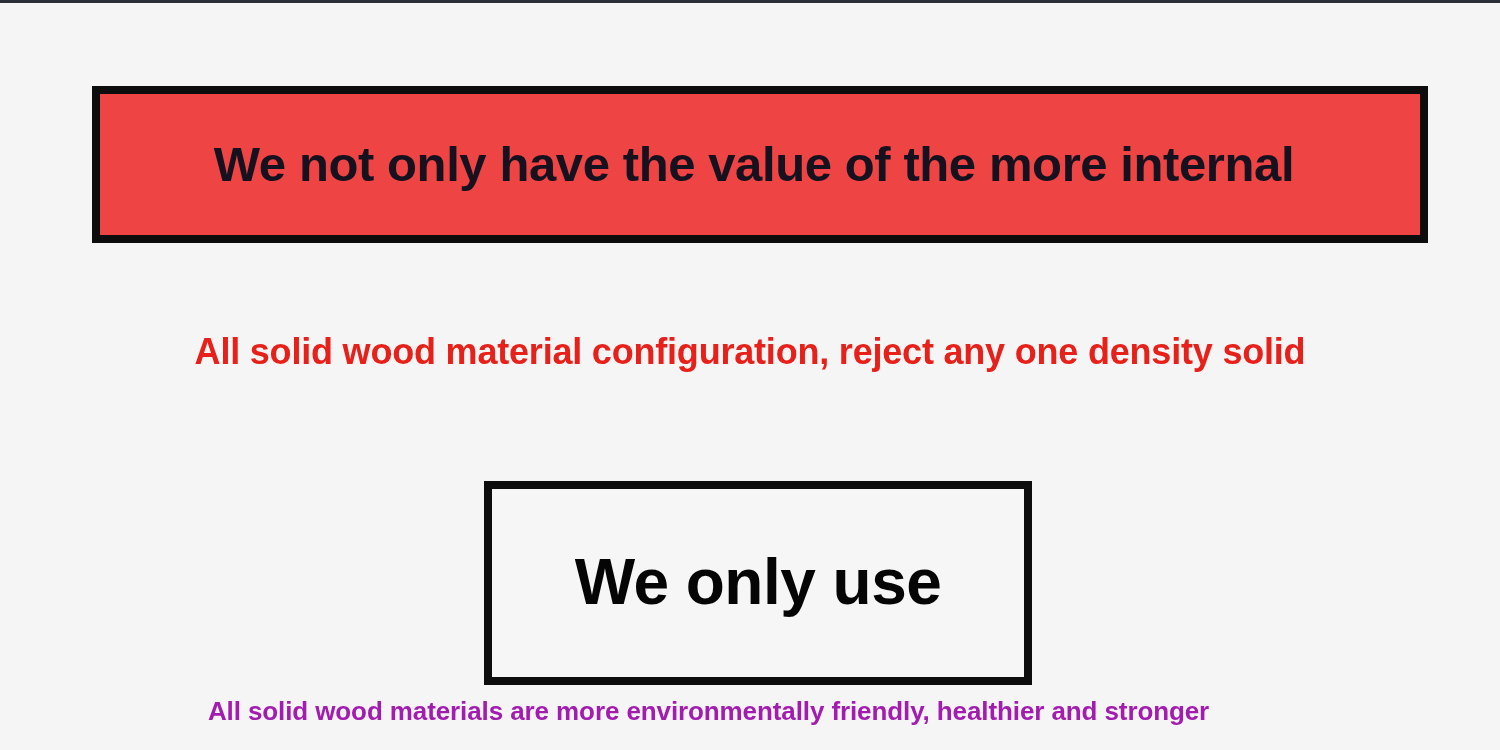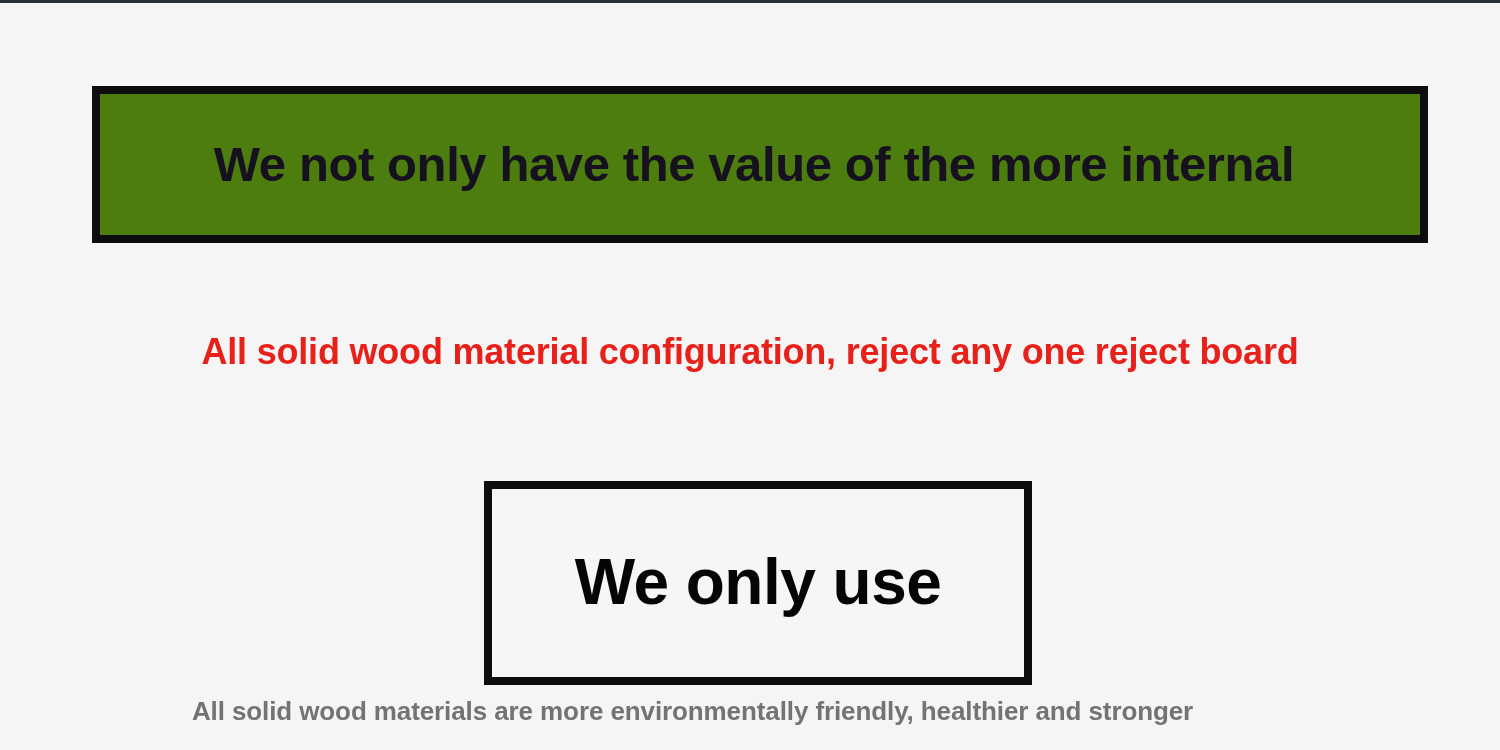--- a/index.html
+++ b/index.html
@@ -34,21 +34,21 @@
   }
 
   
   .headline-box {
     position: absolute;
     left: 92px;
     top: 86px;
     width: 1336px;
     height: 157px;
     border: 8px solid #0d0d0d;
-    background: #4d7c0f;
+    background: #ef4444;
     box-sizing: border-box;
     display: flex;
     align-items: center;
     justify-content: center;
   }
   .headline-text {
     font-size: 49px;
     font-weight: bold;
     color: #16111f;
     letter-spacing: -0.4px;
@@ -91,44 +91,44 @@
     font-weight: bold;
     color: #050505;
     letter-spacing: -0.5px;
     white-space: nowrap;
     line-height: 1.05;
   }
 
   
   .footer-line {
     position: absolute;
-    left: 0;
+    left: 16px;
     top: 696px;
     width: 1385px;
     text-align: center;
     font-size: 26px;
     font-weight: bold;
-    color: #737373;
+    color: #a21caf;
     letter-spacing: -0.1px;
     white-space: nowrap;
     line-height: 1.2;
   }
 </style>
 </head>
 <body>
 
 <div class="banner">
 
   <div class="top-rule"></div>
 
   <div class="headline-box">
     <div class="headline-text">We not only have the value of the more internal</div>
   </div>
 
-  <div class="red-line">All solid wood material configuration, reject any one reject board</div>
+  <div class="red-line">All solid wood material configuration, reject any one density solid</div>
 
   <div class="subhead-box">
     <div class="subhead-text">We only use</div>
   </div>
 
   <div class="footer-line">All solid wood materials are more environmentally friendly, healthier and stronger</div>
 
 </div>
 
 </body></html>

